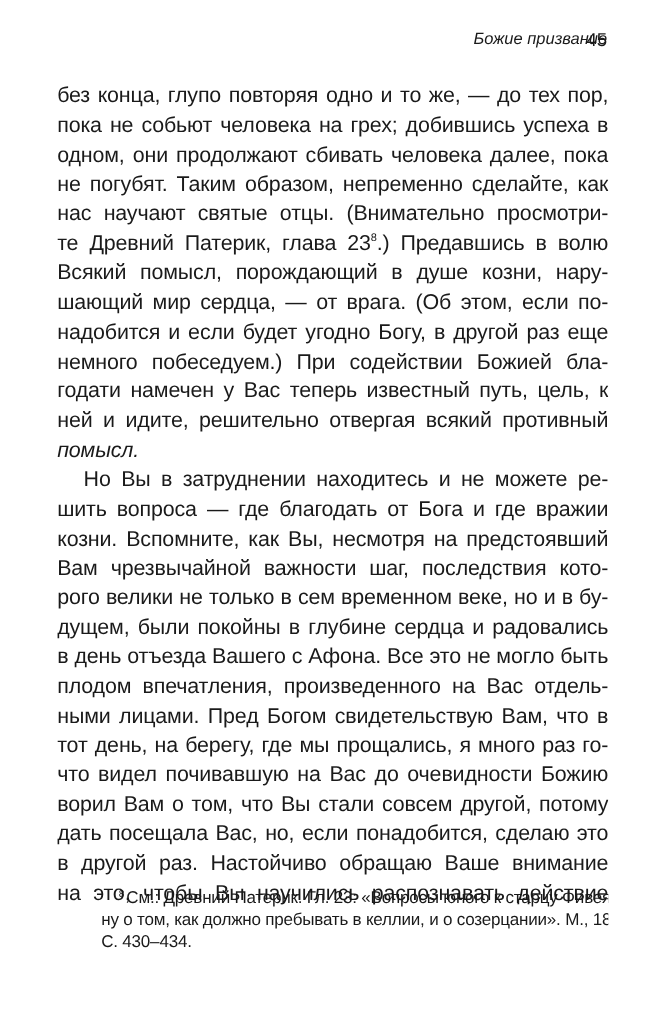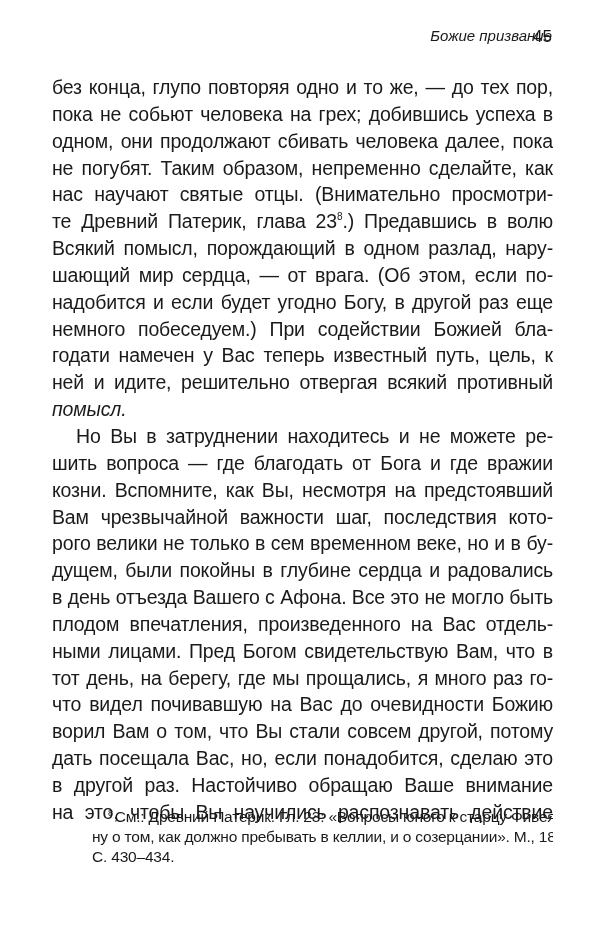--- a/index.html
+++ b/index.html
@@ -74,21 +74,21 @@
   <div class="page-number">45</div>
 </div>
 
 <div class="body-text">
   <div class="line">без конца, глупо повторяя одно и то же, — до тех пор,</div>
   <div class="line">пока не собьют человека на грех; добившись успеха в</div>
   <div class="line">одном, они продолжают сбивать человека далее, пока</div>
   <div class="line">не погубят. Таким образом, непременно сделайте, как</div>
   <div class="line">нас научают святые отцы. (Внимательно просмотри-</div>
   <div class="line"><span>те Древний Патерик, глава 23</span><sup class="fnref">8</sup><span>.) Предавшись в волю</span></div>
-  <div class="line">Всякий помысл, порождающий в одном разлад, нару-</div>
+  <div class="line">Всякий помысл, порождающий в душе козни, нару-</div>
   <div class="line">шающий мир сердца, — от врага. (Об этом, если по-</div>
   <div class="line">надобится и если будет угодно Богу, в другой раз еще</div>
   <div class="line">немного побеседуем.) При содействии Божией бла-</div>
   <div class="line">годати намечен у Вас теперь известный путь, цель, к</div>
   <div class="line">ней и идите, решительно отвергая всякий противный</div>
   <div class="line last">помысл.</div>
   <div class="line indent">Но Вы в затруднении находитесь и не можете ре-</div>
   <div class="line">шить вопроса — где благодать от Бога и где вражии</div>
   <div class="line">козни. Вспомните, как Вы, несмотря на предстоявший</div>
   <div class="line">Вам чрезвычайной важности шаг, последствия кото-</div>

